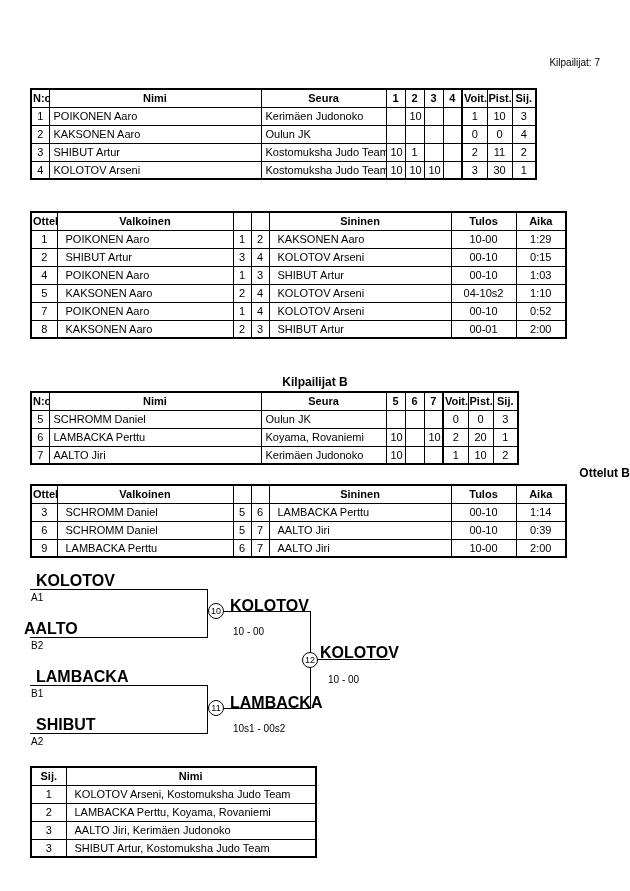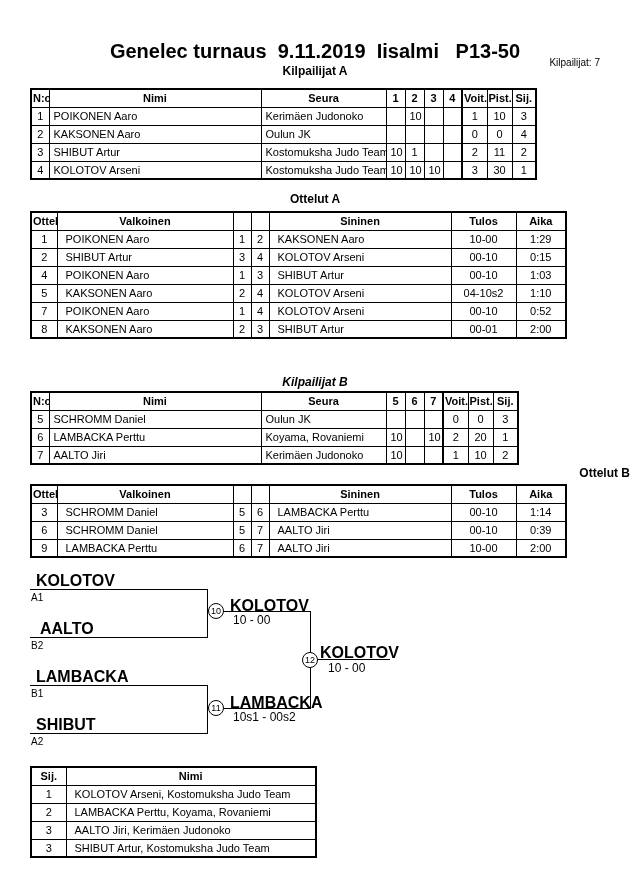--- a/index.html
+++ b/index.html
@@ -30,42 +30,40 @@
 
   .tblOA { left: 30px; top: 211px; width: 535px; }
   .tblOB { left: 30px; top: 484px; width: 535px; }
   .tblO td:nth-child(2), .tblO td:nth-child(5) { text-align: left; padding-left: 8px; }
 
   .tblRes { left: 30px; top: 766px; width: 285px; }
   .tblRes td:nth-child(2) { text-align: left; padding-left: 8px; }
 
   .title-ka  { top: 64px; }
   .title-oa  { top: 192px; }
-  .title-kb  { top: 375px; font-style: italic; }
+  .title-kb  { top: 375px; }
   .title-ob  { top: 466px; text-align: right; }
   .title-res { position: absolute; left: 30px; top: 746px; width: 285px; text-align: center;
                font-size: 12px; font-weight: bold; margin-top: 47px; }
 
   .bracket { position: absolute; left: 0; top: 0; width: 100%; height: 100%; }
   .b-name  { position: absolute; font-size: 16px; white-space: nowrap; font-weight: bold; }
   .b-seed  { position: absolute; font-size: 10px; }
-  .b-score { position: absolute; font-size: 12px; white-space: nowrap; }
+  .b-score { position: absolute; font-size: 10px; white-space: nowrap; margin-top: 13px; }
   .b-hline { position: absolute; height: 1px; background: #000; }
   .b-vline { position: absolute; width: 1px; background: #000; }
   .b-circle { position: absolute; width: 16px; height: 16px; border: 1px solid #000;
               border-radius: 50%; background: #fff; font-size: 9px; line-height: 14px;
               text-align: center; z-index: 2; }
 </style>
 </head>
 <body>
 
 <div class="page">
 
-  <div class="main-title">Genelec turnaus  9.11.2019  Iisalmi   P13-50</div>
-  <div class="sec-title title-ka">Kilpailijat A</div>
   <div class="competitors-count">Kilpailijat: 7</div>
 
   <table class="tbl tblA">
     <colgroup>
       <col style="width:18px">
         <col style="width:212px">
         <col style="width:125px">
       <col style="width:19px">
         <col style="width:19px">
         <col style="width:19px">
@@ -133,21 +131,20 @@
           <td>10</td>
           <td>10</td>
           <td></td>
           <td>3</td>
           <td>30</td>
           <td>1</td>
         </tr>
       </tbody>
   </table>
 
-  <div class="sec-title title-oa">Ottelut A</div>
   <table class="tbl tblO tblOA">
     <colgroup>
       <col style="width:26px">
         <col style="width:176px">
         <col style="width:18px">
         <col style="width:18px">
       <col style="width:182px">
         <col style="width:65px">
         <col style="width:50px">
     </colgroup>
@@ -334,21 +331,21 @@
           <td>2:00</td>
         </tr>
       </tbody>
   </table>
 
   <div class="bracket">
 
     <div class="b-name" style="left:36px;  top:572px;">KOLOTOV</div>
     <div class="b-hline" style="left:30px;  top:589px; width:178px;"></div>
     <div class="b-seed" style="left:31px;  top:592px;">A1</div>
-    <div class="b-name" style="left:40px;  top:620px;">AALTO</div>
+    <div class="b-name" style="left:24px;  top:620px;">AALTO</div>
     <div class="b-hline" style="left:30px;  top:637px; width:178px;"></div>
     <div class="b-seed" style="left:31px;  top:640px;">B2</div>
     <div class="b-vline" style="left:207px; top:589px; height:49px;"></div>
     <div class="b-hline" style="left:207px; top:611px; width:103px;"></div>
     <div class="b-circle" style="left:208px; top:603px;">10</div>
     <div class="b-name" style="left:230px; top:597px;">KOLOTOV</div>
     <div class="b-score" style="left:233px; top:613px;">10 - 00</div>
 
     <div class="b-name" style="left:36px;  top:668px;">LAMBACKA</div>
     <div class="b-hline" style="left:30px;  top:685px; width:178px;"></div>

